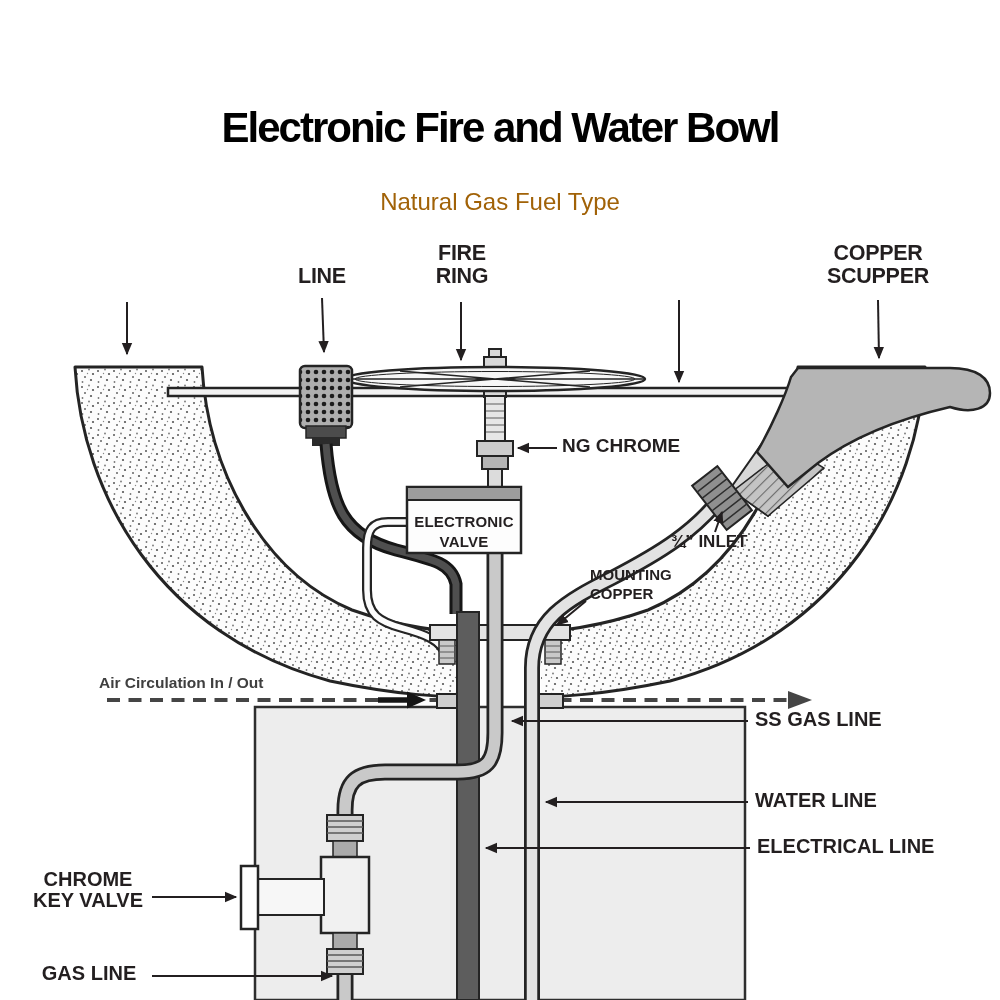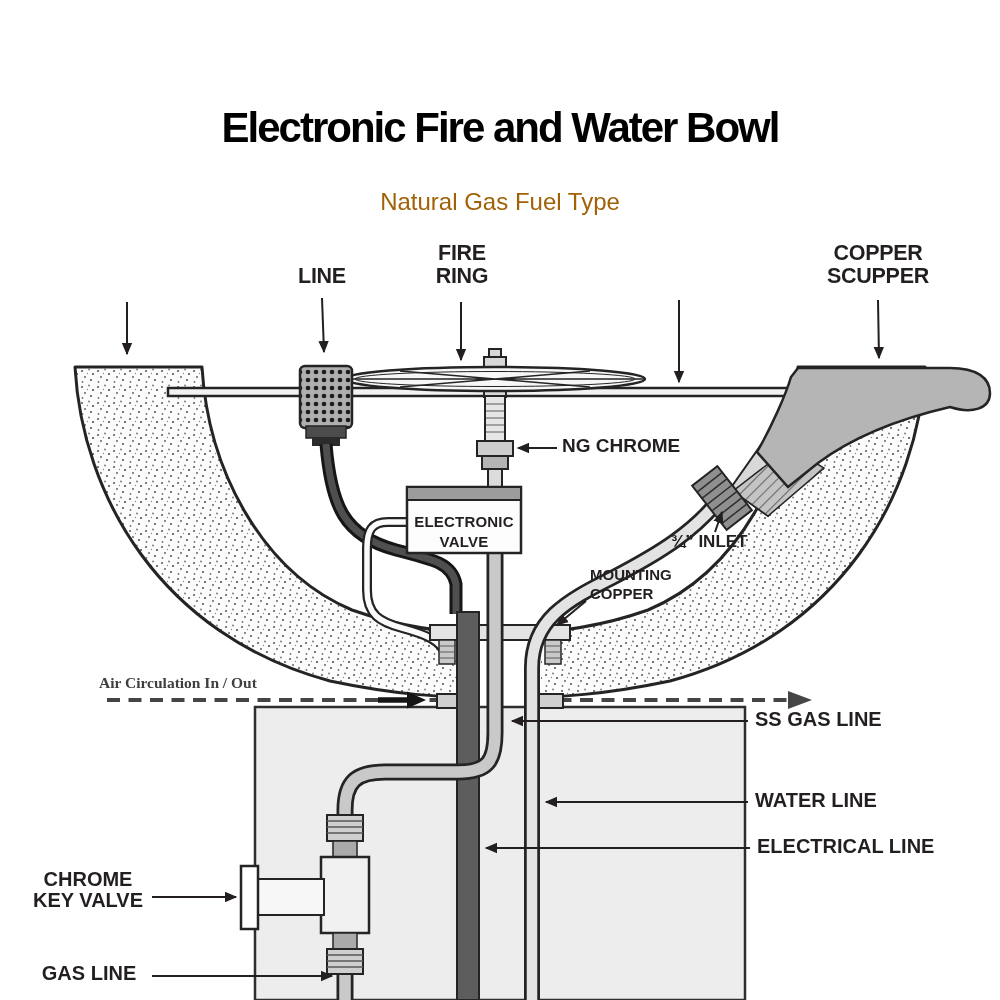--- a/index.html
+++ b/index.html
@@ -10,21 +10,21 @@
   .ctr{transform:translateX(-50%);text-align:center;}
   .title{position:absolute;left:500px;top:104px;transform:translateX(-50%);
          font-size:42px;font-weight:bold;letter-spacing:-2px;color:#000;white-space:nowrap;}
   .subtitle{position:absolute;left:500px;top:188px;transform:translateX(-50%);
             font-size:24px;color:#a16207;white-space:nowrap;}
   .callout{font-size:21.5px;letter-spacing:-0.3px;}
   .sm19{font-size:19px;}
   .sm17{font-size:17px;}
   .sm15{font-size:15px;line-height:1.25;}
   .right20{font-size:20px;}
-  .air{font-size:15.5px;color:#3f3f3f;font-family:Liberation Serif, serif;}
+  .air{font-size:15.5px;color:#3f3f3f;}
   .valvelbl{font-size:15px;line-height:1.3;letter-spacing:.2px;margin-top:8px;}
 </style>
 </head>
 <body>
 
 <div class="stage">
 
 <svg width="1000" height="1000" viewBox="0 0 1000 1000">
   <defs>
     <marker id="ah" viewBox="0 0 10 10" refX="8.5" refY="5" markerWidth="6.5" markerHeight="6.5" orient="auto-start-reverse">

